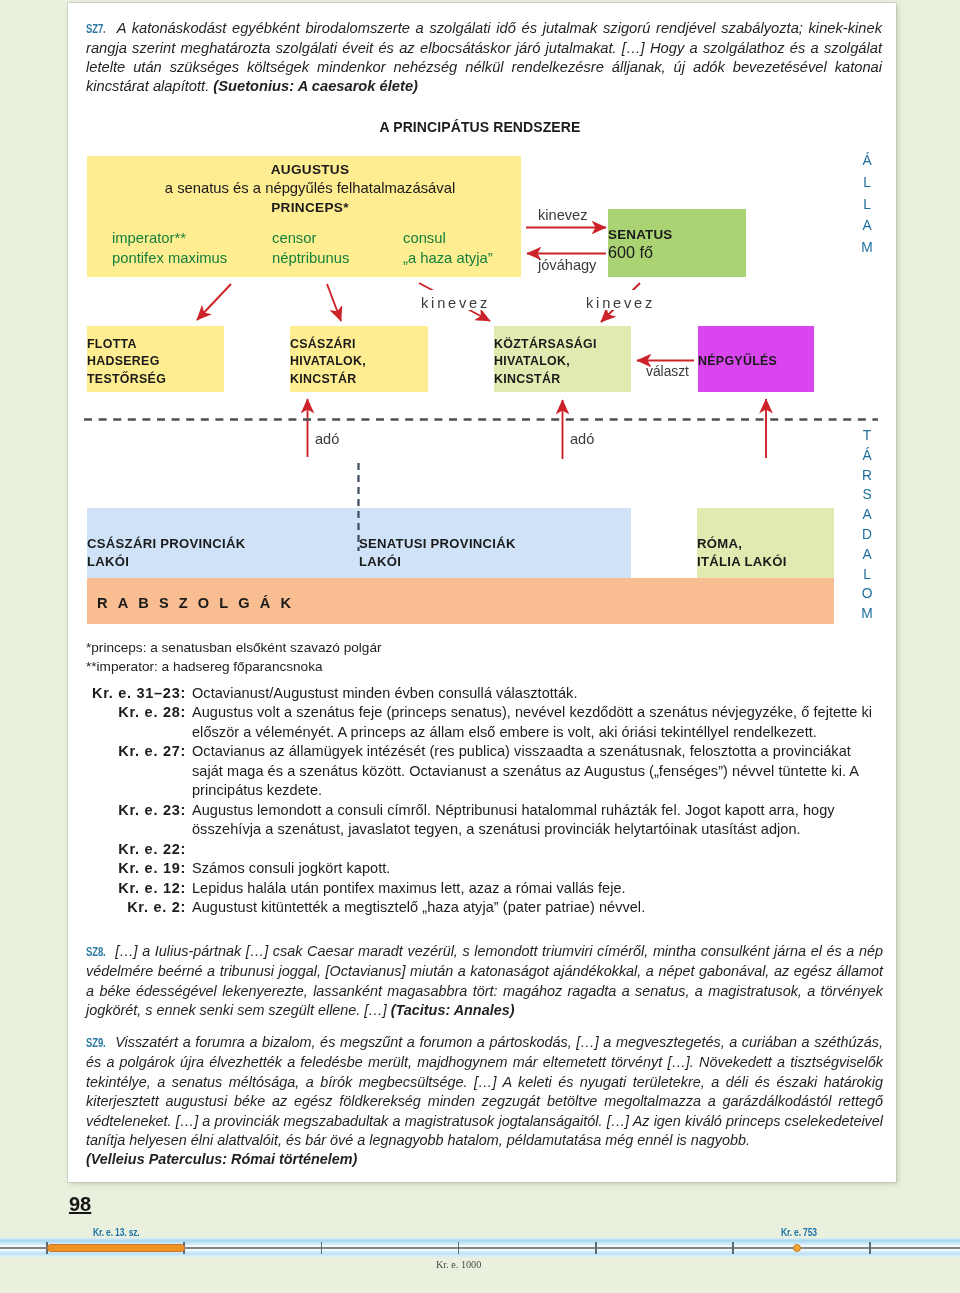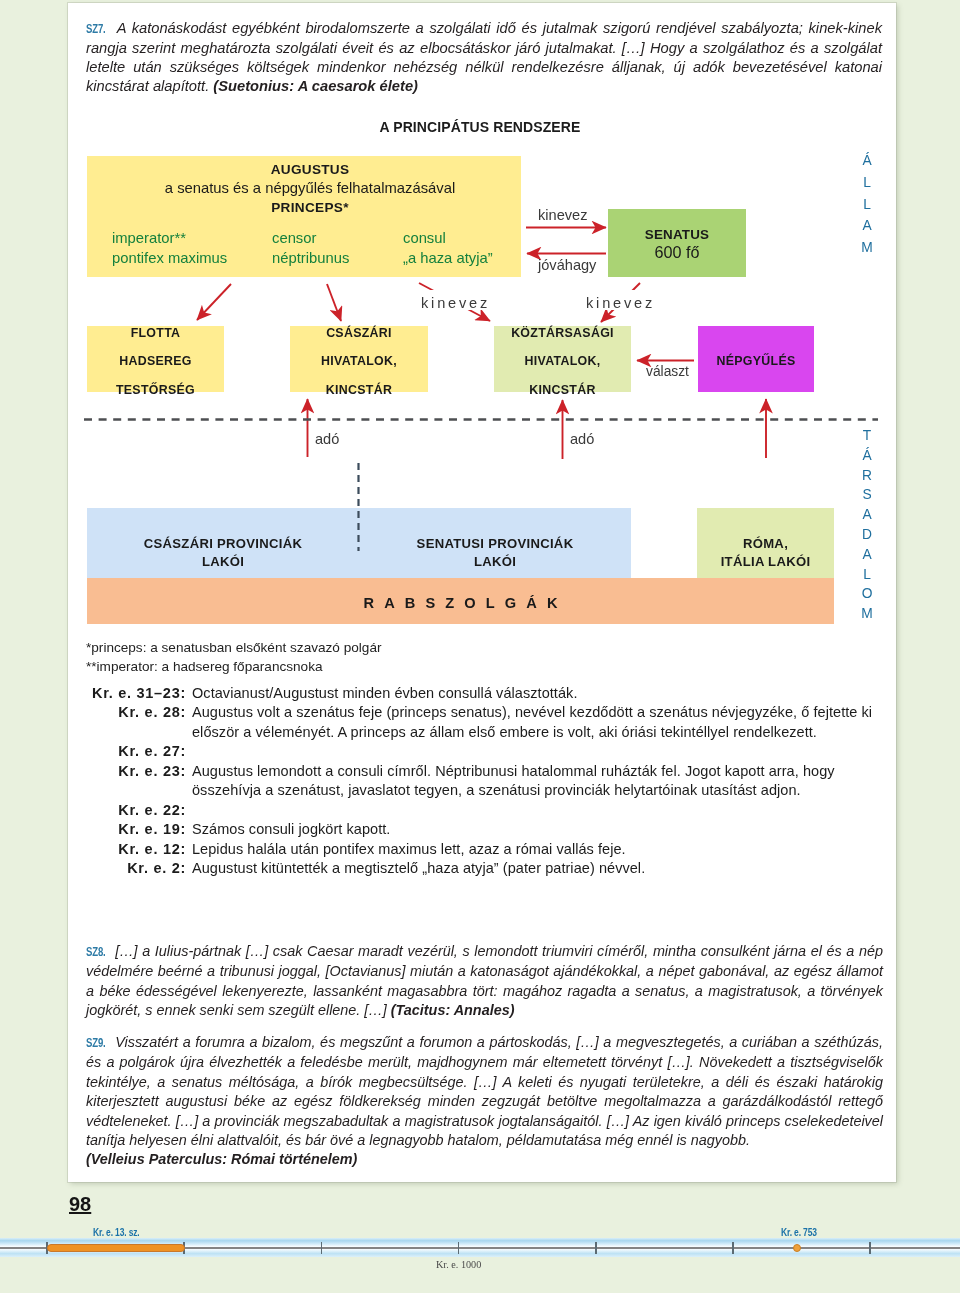--- a/index.html
+++ b/index.html
@@ -21,36 +21,36 @@
   .srcmark{font-style:normal;font-weight:bold;color:#2e7ba6;font-size:12.6px;
      display:inline-block;width:20px;overflow:visible;letter-spacing:-0.2px;}
   .srcmark>i{display:inline-block;font-style:normal;transform:scaleX(0.76) scaleY(1.02);
      transform-origin:left center;}
   .srcattr{font-weight:bold;}
 
   
   .dtitle{position:absolute;left:0;top:119px;width:960px;text-align:center;
      font-weight:bold;font-size:14.0px;letter-spacing:.1px;color:#1c1c1c;}
   .box{position:absolute;box-sizing:border-box;display:flex;flex-direction:column;
-     align-items:center;justify-content:center;text-align:center;color:#1a1a1a;}
+     align-items:flex-start;justify-content:center;text-align:center;color:#1a1a1a;}
 
   .aug{position:absolute;left:87px;top:156px;width:434px;height:121px;background:#ffed91;}
   .aug-h{position:absolute;left:6px;top:6px;width:100%;text-align:center;
      font-weight:bold;font-size:13.6px;letter-spacing:.3px;color:#1a1a1a;}
   .aug-s{position:absolute;left:6px;top:24px;width:100%;text-align:center;
      font-size:14.8px;color:#1a1a1a;}
   .aug-p{position:absolute;left:6px;top:44px;width:100%;text-align:center;
      font-weight:bold;font-size:13.6px;letter-spacing:.3px;color:#1a1a1a;}
   .aug-c{position:absolute;top:73px;font-size:14.8px;line-height:19.6px;text-align:left;color:#15803d;}
 
   .senbox{left:608px;top:209px;width:138px;height:68px;padding-top:3px;box-sizing:border-box;background:#aad374;}
   .sen-t{font-weight:bold;font-size:13.4px;letter-spacing:.2px;}
   .sen-s{font-size:16.2px;margin-top:1px;}
 
-  .inst{top:326px;height:66px;padding-top:6px;font-weight:bold;font-size:12.4px;line-height:17.2px;letter-spacing:.3px;gap:11px;}
+  .inst{top:326px;height:66px;padding-top:6px;font-weight:bold;font-size:12.4px;line-height:17.2px;letter-spacing:.3px;}
   .soc{top:462px;height:89px;font-weight:bold;font-size:13.1px;line-height:17.2px;letter-spacing:.3px;margin-top:46px;}
   .slaves{left:87px;top:578px;width:747px;height:46px;padding-top:3px;box-sizing:border-box;background:#f9bd92;
      font-weight:bold;font-size:14.6px;letter-spacing:10.1px;text-indent:10.1px;}
 
   .alabel{position:absolute;font-size:14.6px;color:#3a3a3a;white-space:nowrap;}
   .alabel.sp{letter-spacing:2.8px;}
 
   .sidelbl{position:absolute;width:24px;text-align:center;color:#1f6f9e;
      font-size:13.8px;}
   .arrows{position:absolute;left:0;top:0;overflow:visible;}
@@ -222,20 +222,21 @@
     <div class="crow">
       <div class="cdate">Kr. e. 31–23:</div>
       <div class="ctext">Octavianust/Augustust minden évben consullá választották.</div>
     </div>
     <div class="crow">
       <div class="cdate">Kr. e. 28:</div>
       <div class="ctext">Augustus volt a szenátus feje (princeps senatus), nevével kezdődött a szenátus névjegyzéke, ő fejtette ki először a véleményét. A princeps az állam első embere is volt, aki óriási tekintéllyel rendelkezett.</div>
     </div>
     <div class="crow">
       <div class="cdate">Kr. e. 27:</div>
+      <div class="ctext">Octavianus az államügyek intézését (res publica) visszaadta a szenátusnak, felosztotta a provinciákat saját maga és a szenátus között. Octavianust a szenátus az Augustus („fenséges”) névvel tüntette ki. A principátus kezdete.</div>
     </div>
     <div class="crow">
       <div class="cdate">Kr. e. 23:</div>
       <div class="ctext">Augustus lemondott a consuli címről. Néptribunusi hatalommal ruházták fel. Jogot kapott arra, hogy összehívja a szenátust, javaslatot tegyen, a szenátusi provinciák helytartóinak utasítást adjon.</div>
     </div>
     <div class="crow">
       <div class="cdate">Kr. e. 22:</div>
     </div>
     <div class="crow">
       <div class="cdate">Kr. e. 19:</div>

